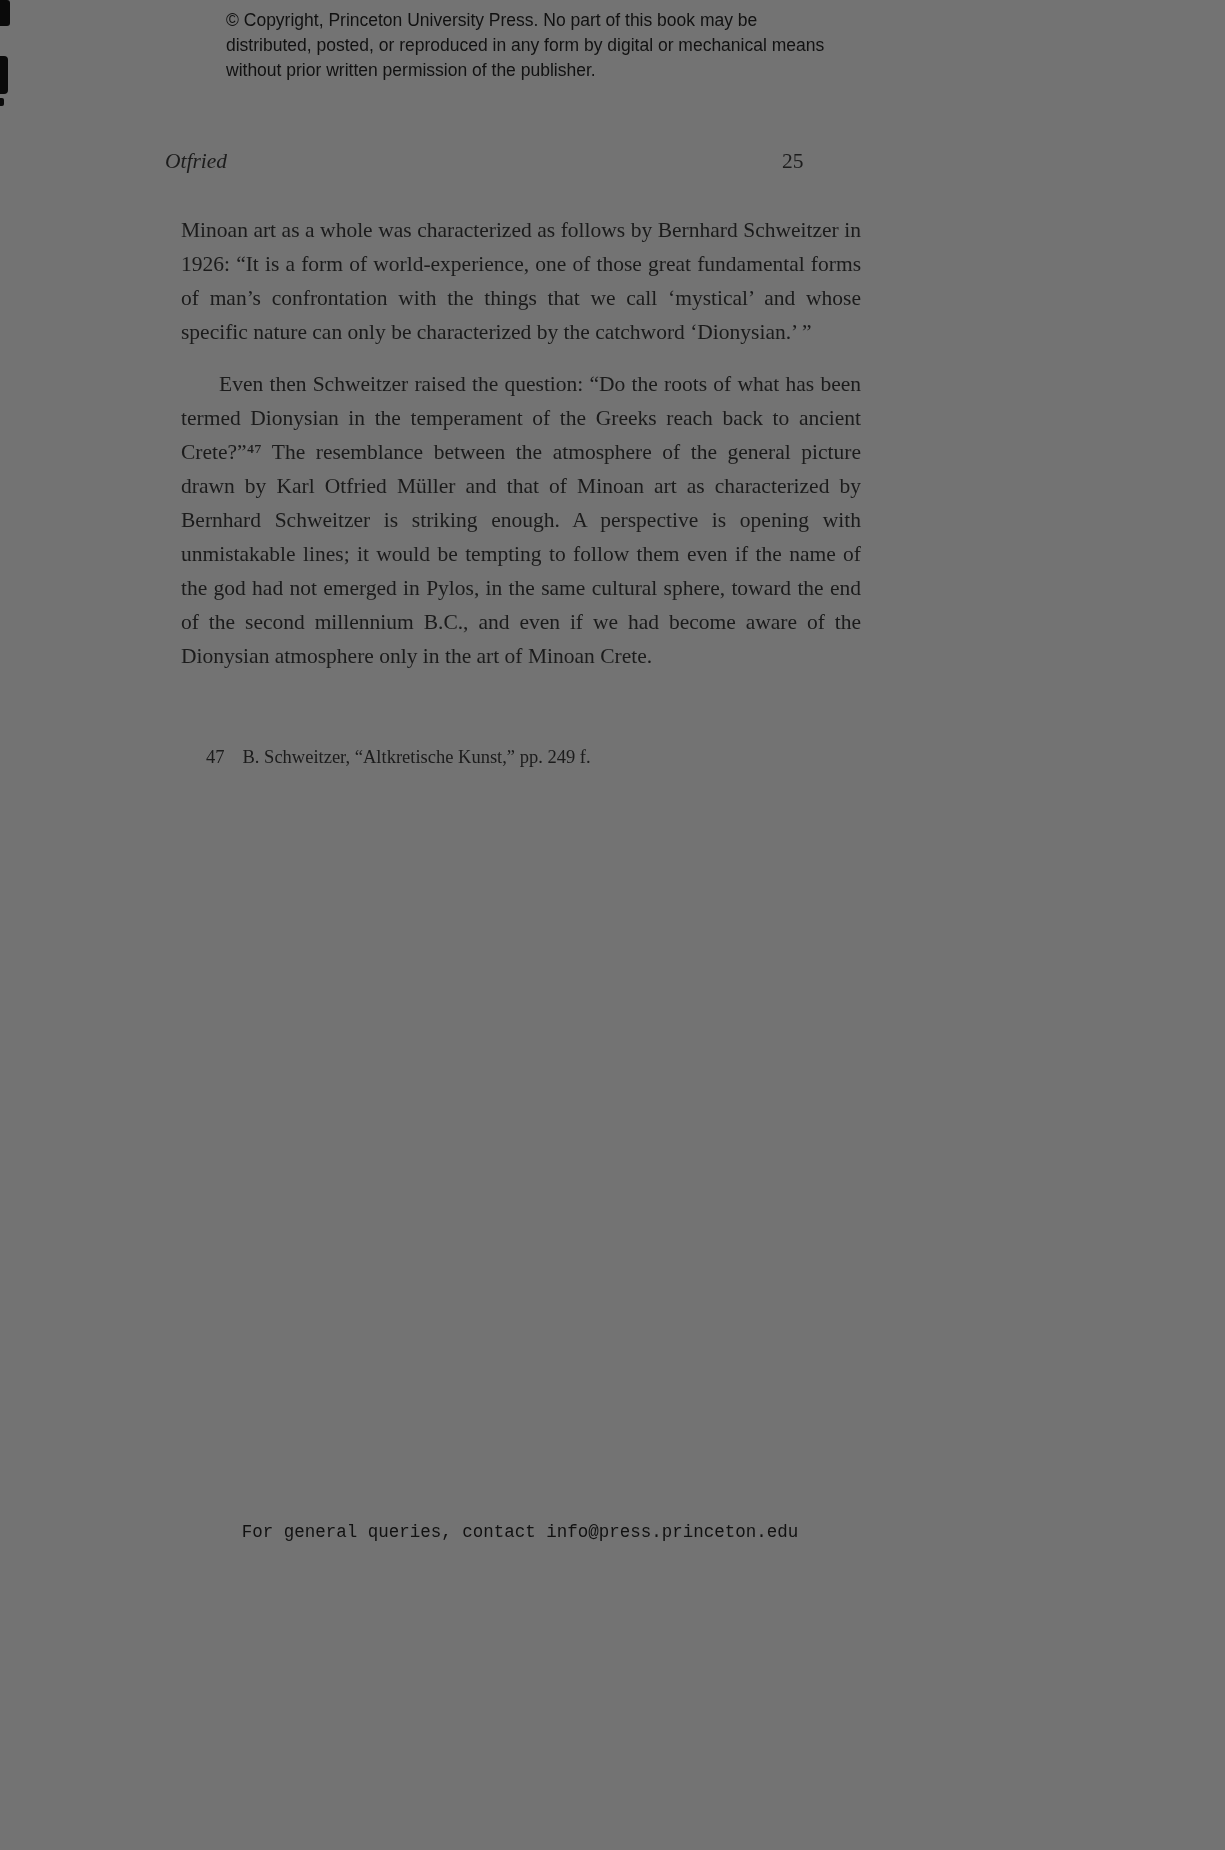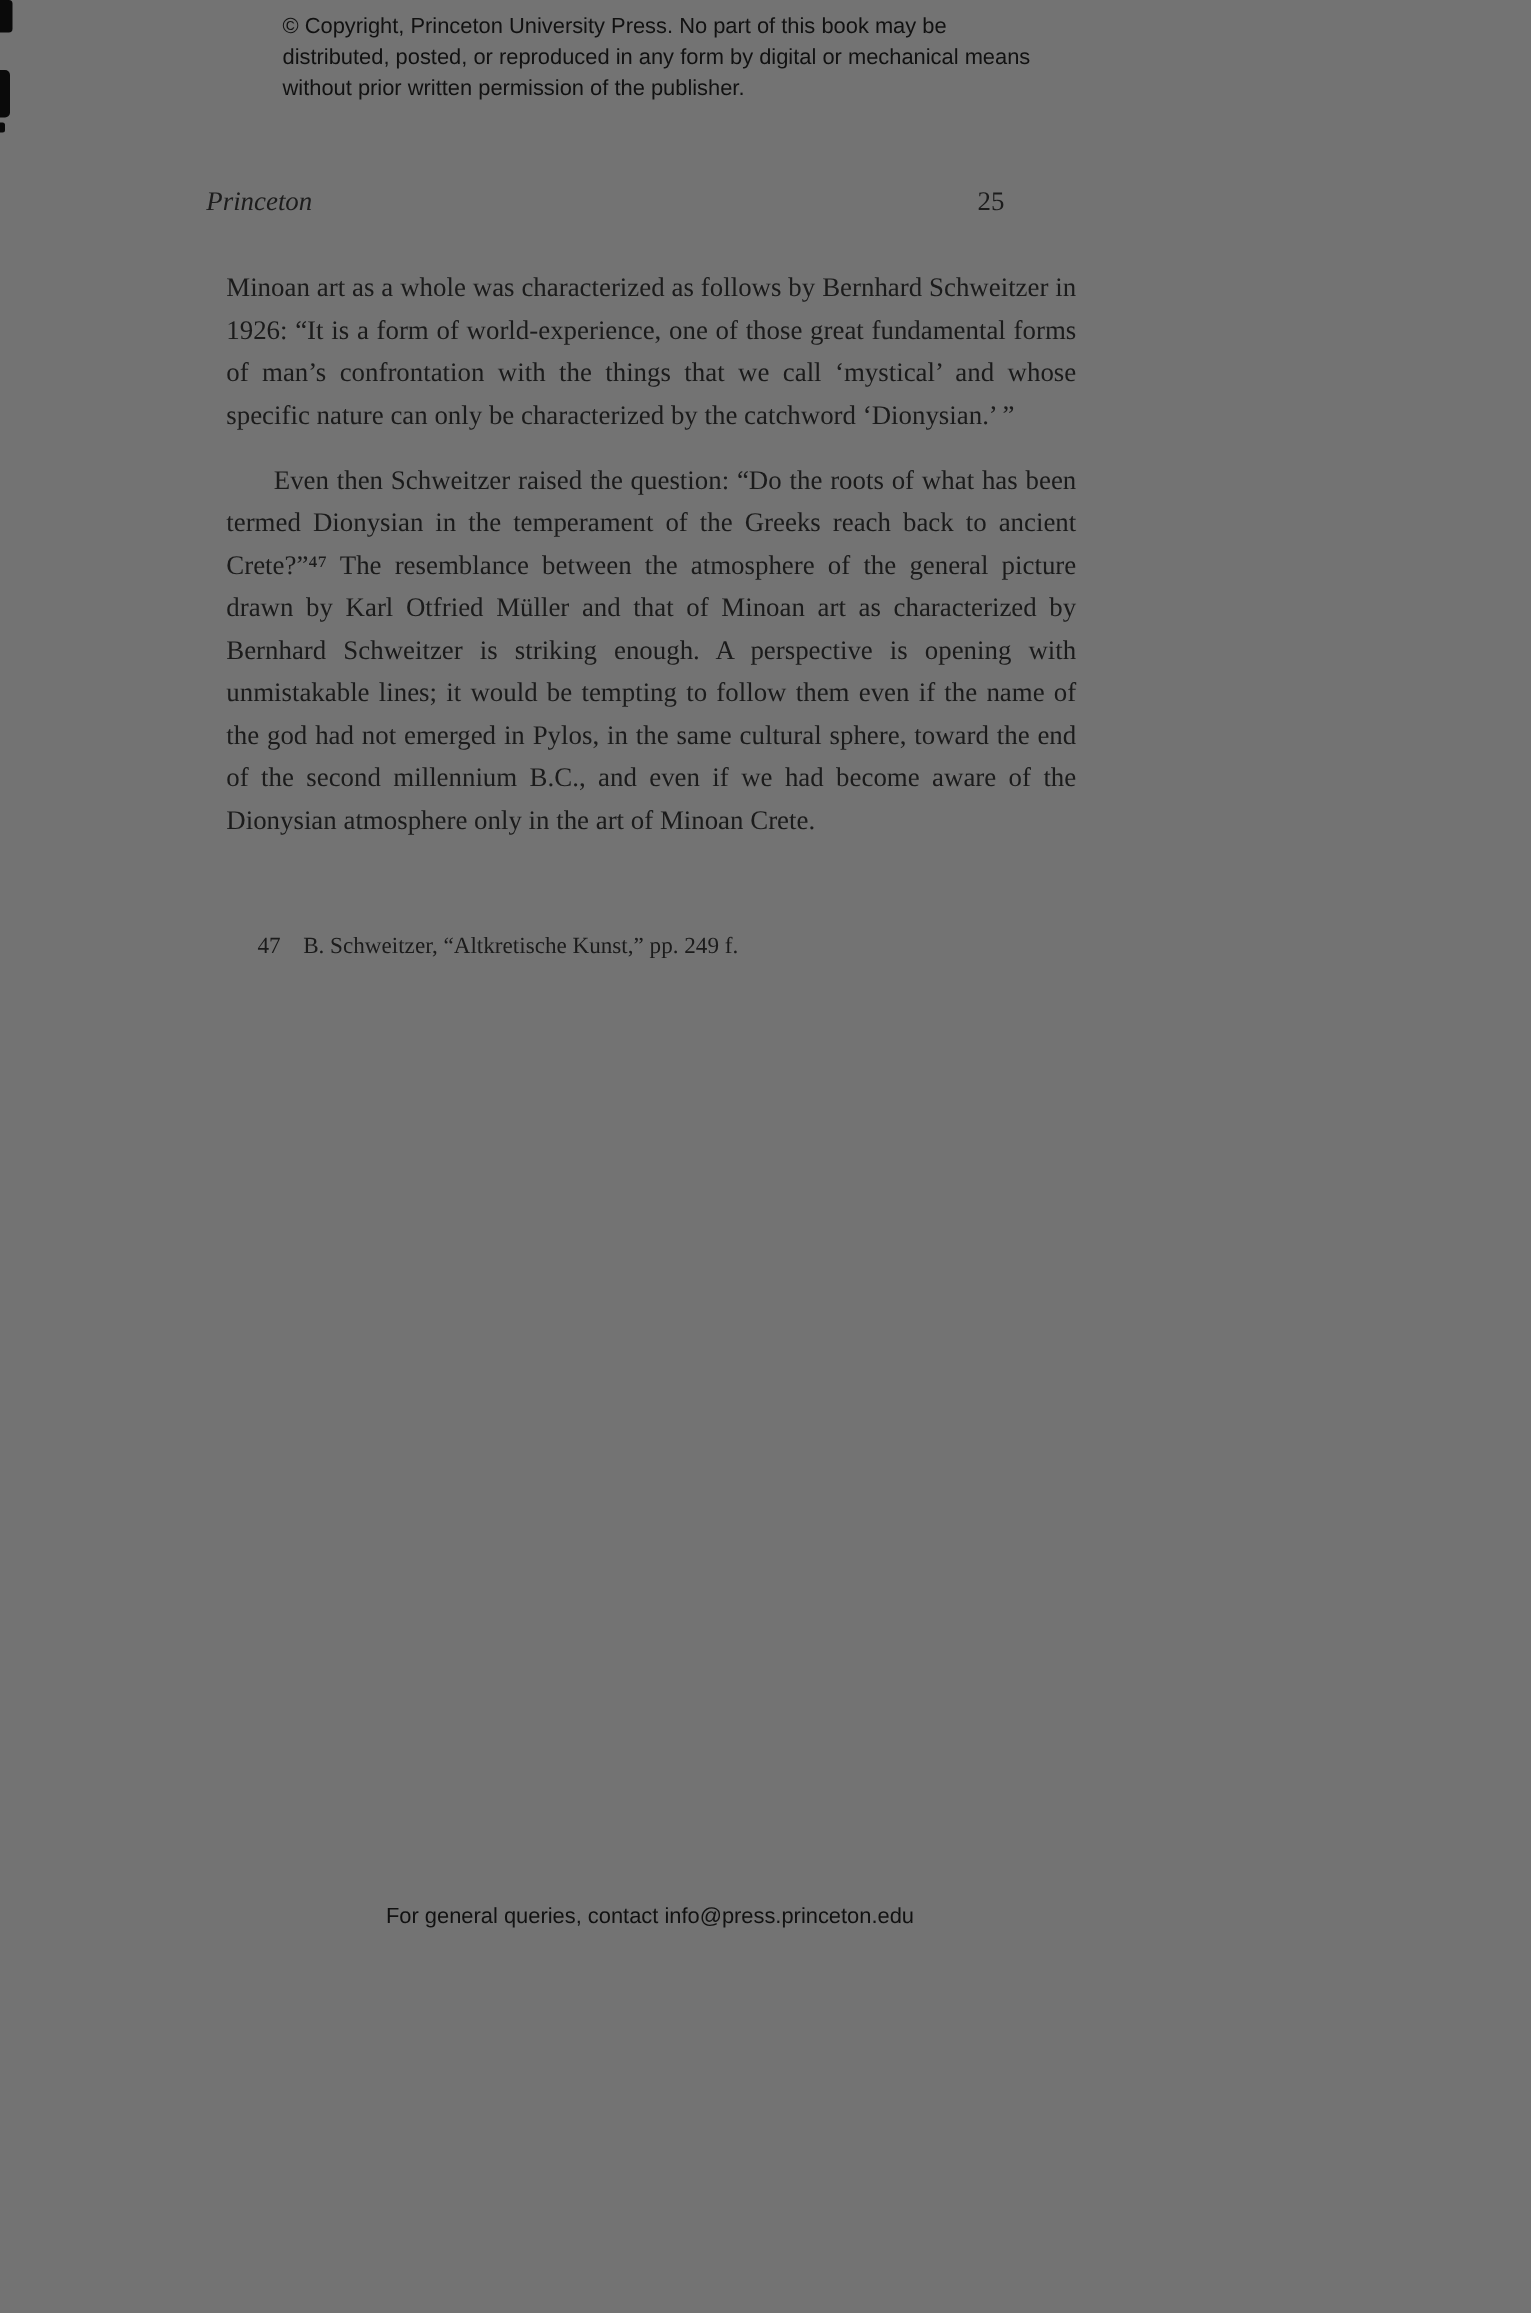--- a/index.html
+++ b/index.html
@@ -81,21 +81,21 @@
     margin-left: 13px;
   }
 
   
   .footer-contact {
     position: absolute;
     left: 0;
     top: 1522px;
     width: 1040px;
     text-align: center;
-    font-family: Liberation Sans, sans-serif;
+    font-family: Liberation Mono, monospace;
     font-size: 17.5px;
     color: #111;
   }
 
   
   .artifact {
     position: absolute;
     background: #0a0a0a;
   }
   .artifact-1 { left: 0; top: 0;   width: 10px; height: 26px; border-radius: 0 3px 3px 0; }
@@ -106,21 +106,21 @@
 <body>
 
 <div class="page">
 
   <div class="artifact artifact-1"></div>
   <div class="artifact artifact-2"></div>
   <div class="artifact artifact-3"></div>
 
   <div class="copyright-notice">© Copyright, Princeton University Press. No part of this book may be distributed, posted, or reproduced in any form by digital or mechanical means without prior written permission of the publisher.</div>
 
-  <div class="running-title">Princeton</div>
+  <div class="running-title">Otfried</div>
   <div class="page-number">25</div>
 
   <div class="body-text">
     <p>Minoan art as a whole was characterized as follows by Bernhard Schweitzer in 1926: “It is a form of world-experience, one of those great fundamental forms of man’s confrontation with the things that we call ‘mystical’ and whose specific nature can only be characterized by the catchword ‘Dionysian.’ ”</p>
     <p class="indent">Even then Schweitzer raised the question: “Do the roots of what has been termed Dionysian in the temperament of the Greeks reach back to ancient Crete?”⁴⁷ The resemblance between the atmosphere of the general picture drawn by Karl Otfried Müller and that of Minoan art as characterized by Bernhard Schweitzer is striking enough. A perspective is opening with unmistakable lines; it would be tempting to follow them even if the name of the god had not emerged in Pylos, in the same cultural sphere, toward the end of the second millennium B.C., and even if we had become aware of the Dionysian atmosphere only in the art of Minoan Crete.</p>
   </div>
 
   <div class="footnote">
     <span class="fn-number">47</span><span>B. Schweitzer, “Altkretische Kunst,” pp. 249 f.</span>
   </div>

